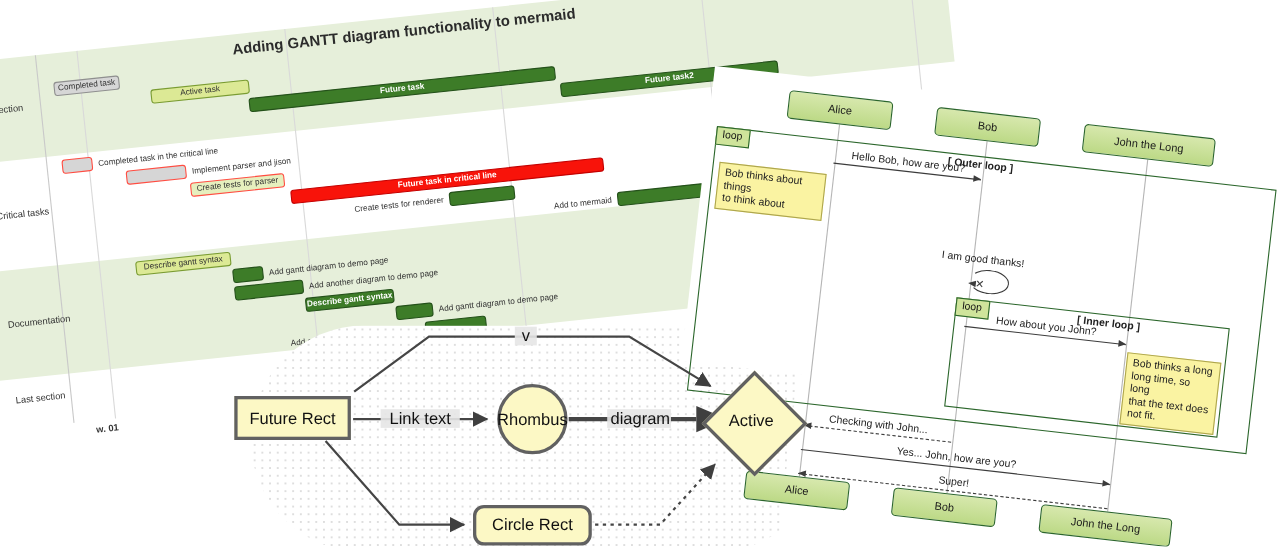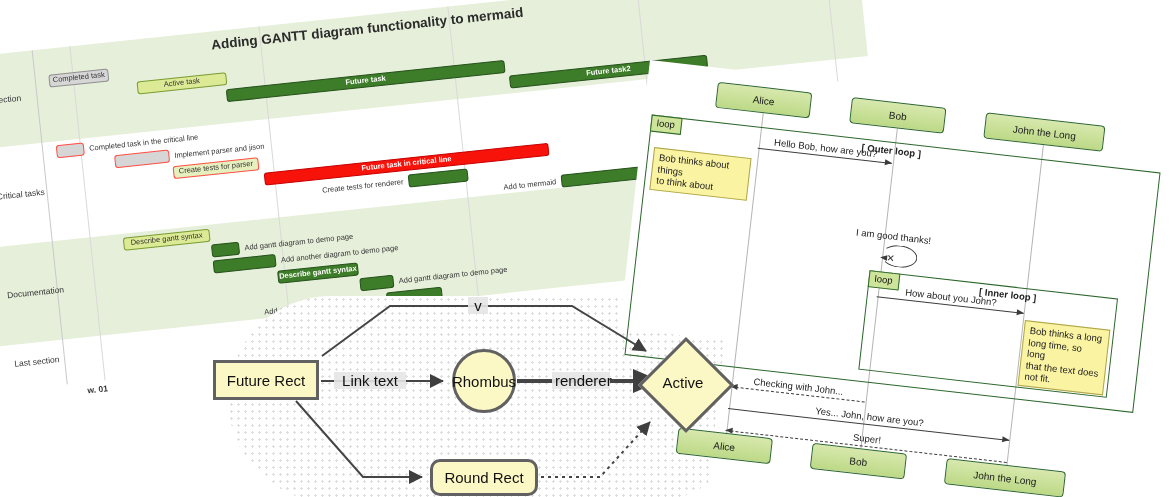--- a/index.html
+++ b/index.html
@@ -208,20 +208,20 @@
       <path class="fedge" d="M296,401 L363,477 L422,477" marker-end="url(#ah)"></path>
       <path class="fedge dotted" d="M541,477 L600,477 L650,422" marker-end="url(#ah)"></path>
     </svg>
     <div id="flow-nodes">
         <div class="fnode rect" style="position: absolute; left: 213px; top: 360px; width: 106px; height: 40px;">Future Rect</div>
         <div class="fnode circle" style="position: absolute; left: 452px; top: 349px; width: 64px; height: 64px;">Rhombus</div>
         <div class="fnode diamond-wrap" style="position: absolute; left: 639px; top: 338px; width: 88px; height: 88px;">
           <div class="diamond-inner" style="position: absolute;"></div>
           <div class="dlabel">Active</div>
         </div>
-        <div class="fnode round" style="position: absolute; left: 430px; top: 459px; width: 108px; height: 37px;">Round Rect</div>
-        <div class="edge-label" style="position: absolute; left: 334px; top: 372px; width: 66px;">Link text</div>
-        <div class="edge-label" style="position: absolute; left: 552px; top: 372px; width: 52px;">renderer</div>
+        <div class="fnode round" style="position: absolute; left: 430px; top: 459px; width: 108px; height: 37px;">Circle Rect</div>
+        <div class="edge-label" style="position: absolute; left: 346px; top: 372px; width: 66px;">Link text</div>
+        <div class="edge-label" style="position: absolute; left: 552px; top: 372px; width: 52px;">diagram</div>
         <div class="edge-label" style="position: absolute; left: 468px; top: 297px; width: 14px;">v</div>
       </div>
   </div>
 
 </div>
 
 </body></html>

